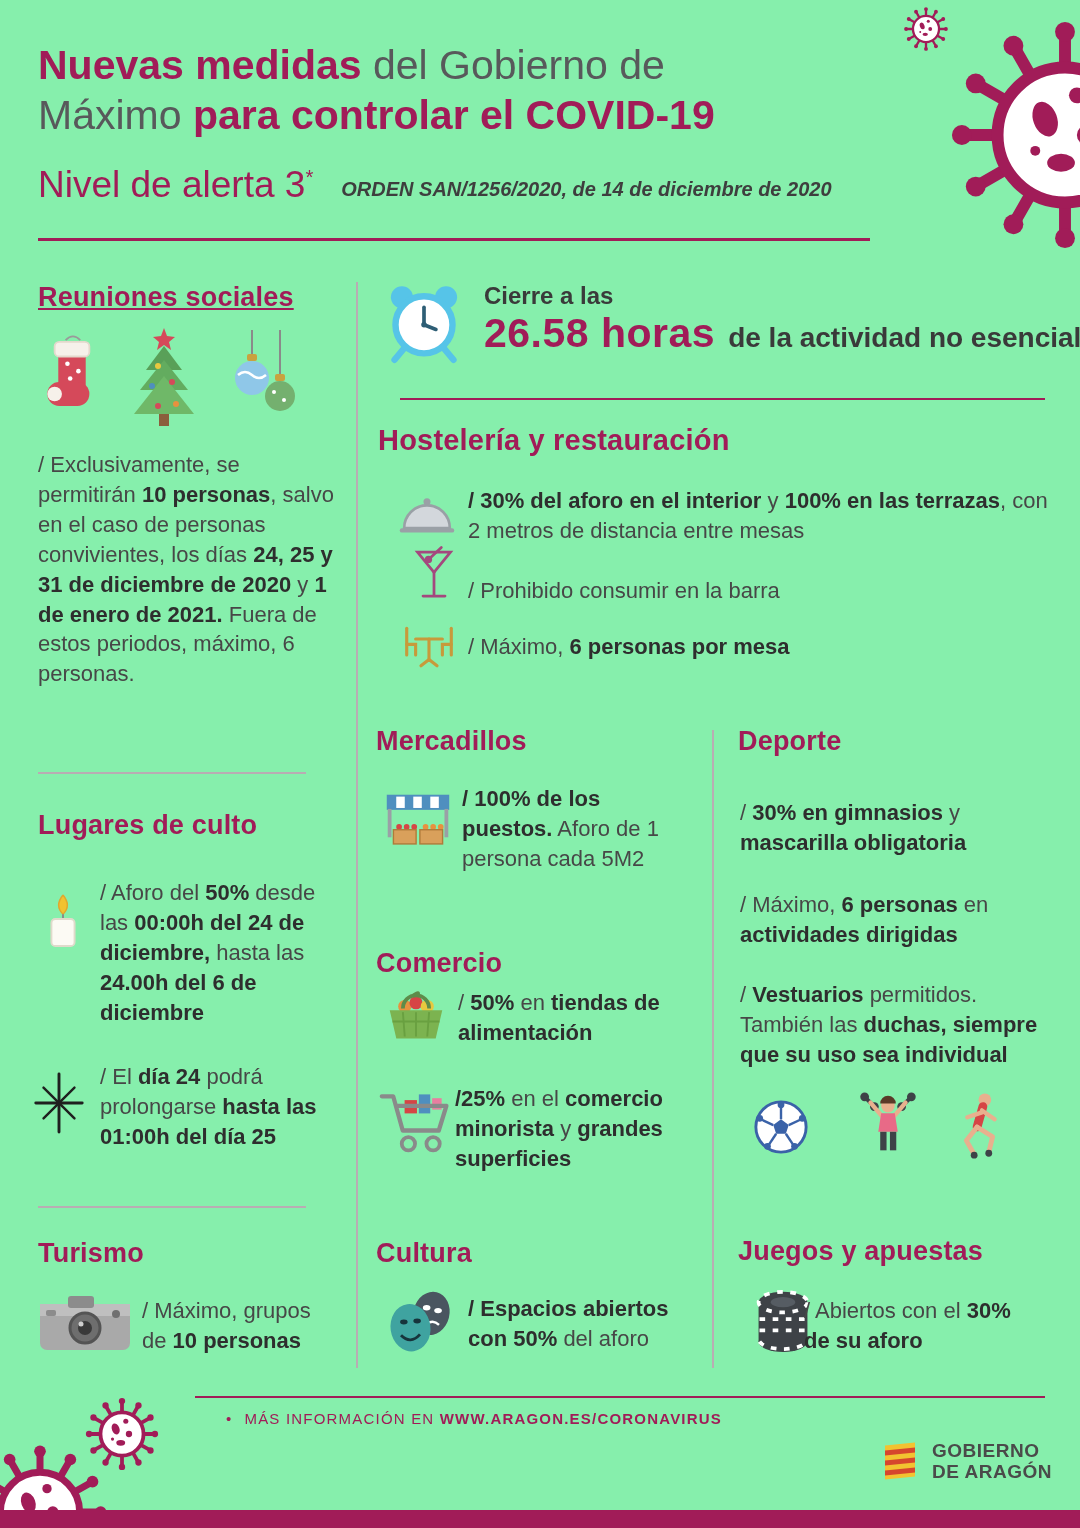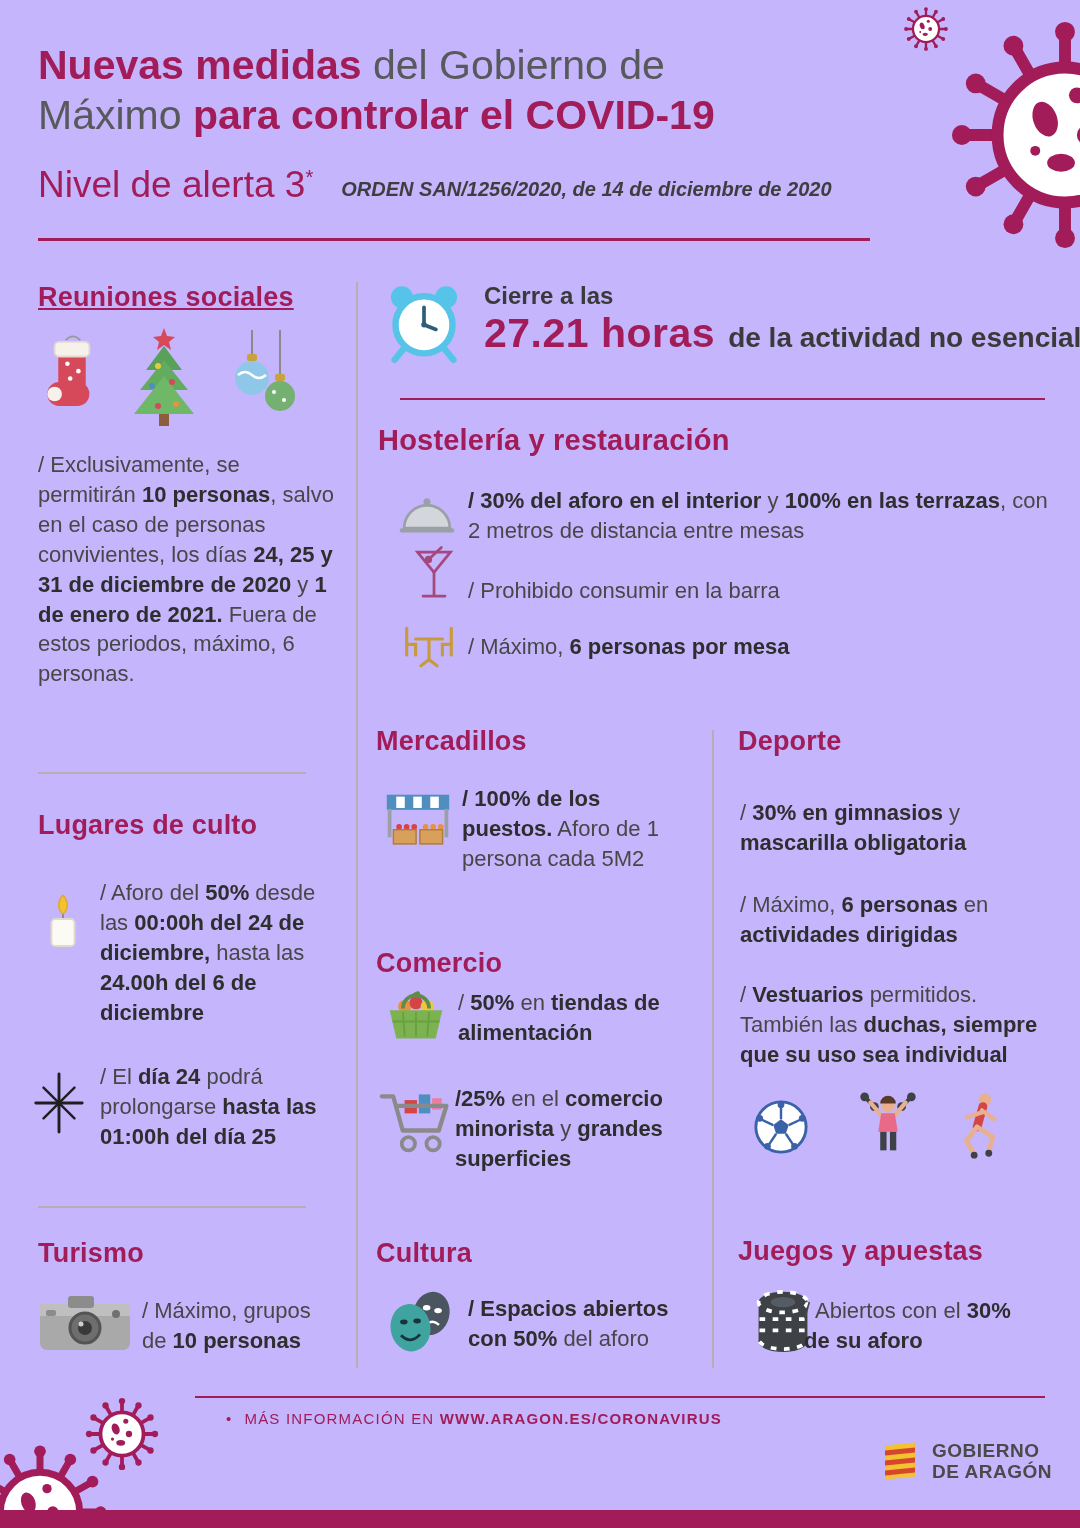--- a/index.html
+++ b/index.html
@@ -1,17 +1,17 @@
 <!DOCTYPE html>
 <html><head>
 <meta charset="utf-8">
 <style>
   html,body{margin:0;padding:0;background:#e9e9e9;}
   .page{
-    position:relative;width:1080px;height:1528px;background:#c4b5fd;
+    position:relative;width:1080px;height:1528px;background:#86efac;
     font-family:"Liberation Sans",sans-serif;color:#474747;overflow:hidden;
     margin:0 auto;
   }
   .abs{position:absolute;}
   .rule{background:#A11C58;}
   .gline{background:#B9ACB3;}
   .sec-title{color:#A11C58;font-weight:800;font-size:27px;letter-spacing:.2px;}
   .big-title{font-size:41px;line-height:50px;font-weight:800;}
   .mag{color:#A11C58;font-weight:800;}
   .gry{color:#58595B;font-weight:400;}
@@ -184,21 +184,21 @@
     <line x1="28" y1="74" x2="18" y2="86" stroke="#56C4E8" stroke-width="7" stroke-linecap="round"></line>
     <line x1="72" y1="74" x2="82" y2="86" stroke="#56C4E8" stroke-width="7" stroke-linecap="round"></line>
     <circle cx="50" cy="48" r="31" fill="#ffffff" stroke="#56C4E8" stroke-width="7"></circle>
     <line x1="50" y1="48" x2="50" y2="29" stroke="#2E5E75" stroke-width="4" stroke-linecap="round"></line>
     <line x1="50" y1="48" x2="63" y2="53" stroke="#2E5E75" stroke-width="4" stroke-linecap="round"></line>
     <circle cx="50" cy="48" r="3" fill="#2E5E75"></circle>
   </svg>
   <div class="abs" style="left:484px;top:282px;width:575px;">
     <div class="closure-line1">Cierre a las</div>
     <div class="closure-line2">
-      <span class="closure-time">27.21 horas</span>
+      <span class="closure-time">26.58 horas</span>
       <span class="closure-rest">de la actividad no esencial</span>
     </div>
   </div>
   <div class="abs rule" style="left:400px;top:398px;width:645px;height:2px;"></div>
 
   <div class="abs sec-title host-title" style="left:378px;top:424px;">Hostelería y restauración</div>
 
   <svg class="abs" viewBox="0 0 66 50" style="left:398px;top:492px;width:58px;height:46px;">
     <path d="M7 40 a26 26 0 0 1 52 0 z" fill="#D3D7DC" stroke="#9AA0A6" stroke-width="3"></path>
     <circle cx="33" cy="10" r="4" fill="#9AA0A6"></circle>

